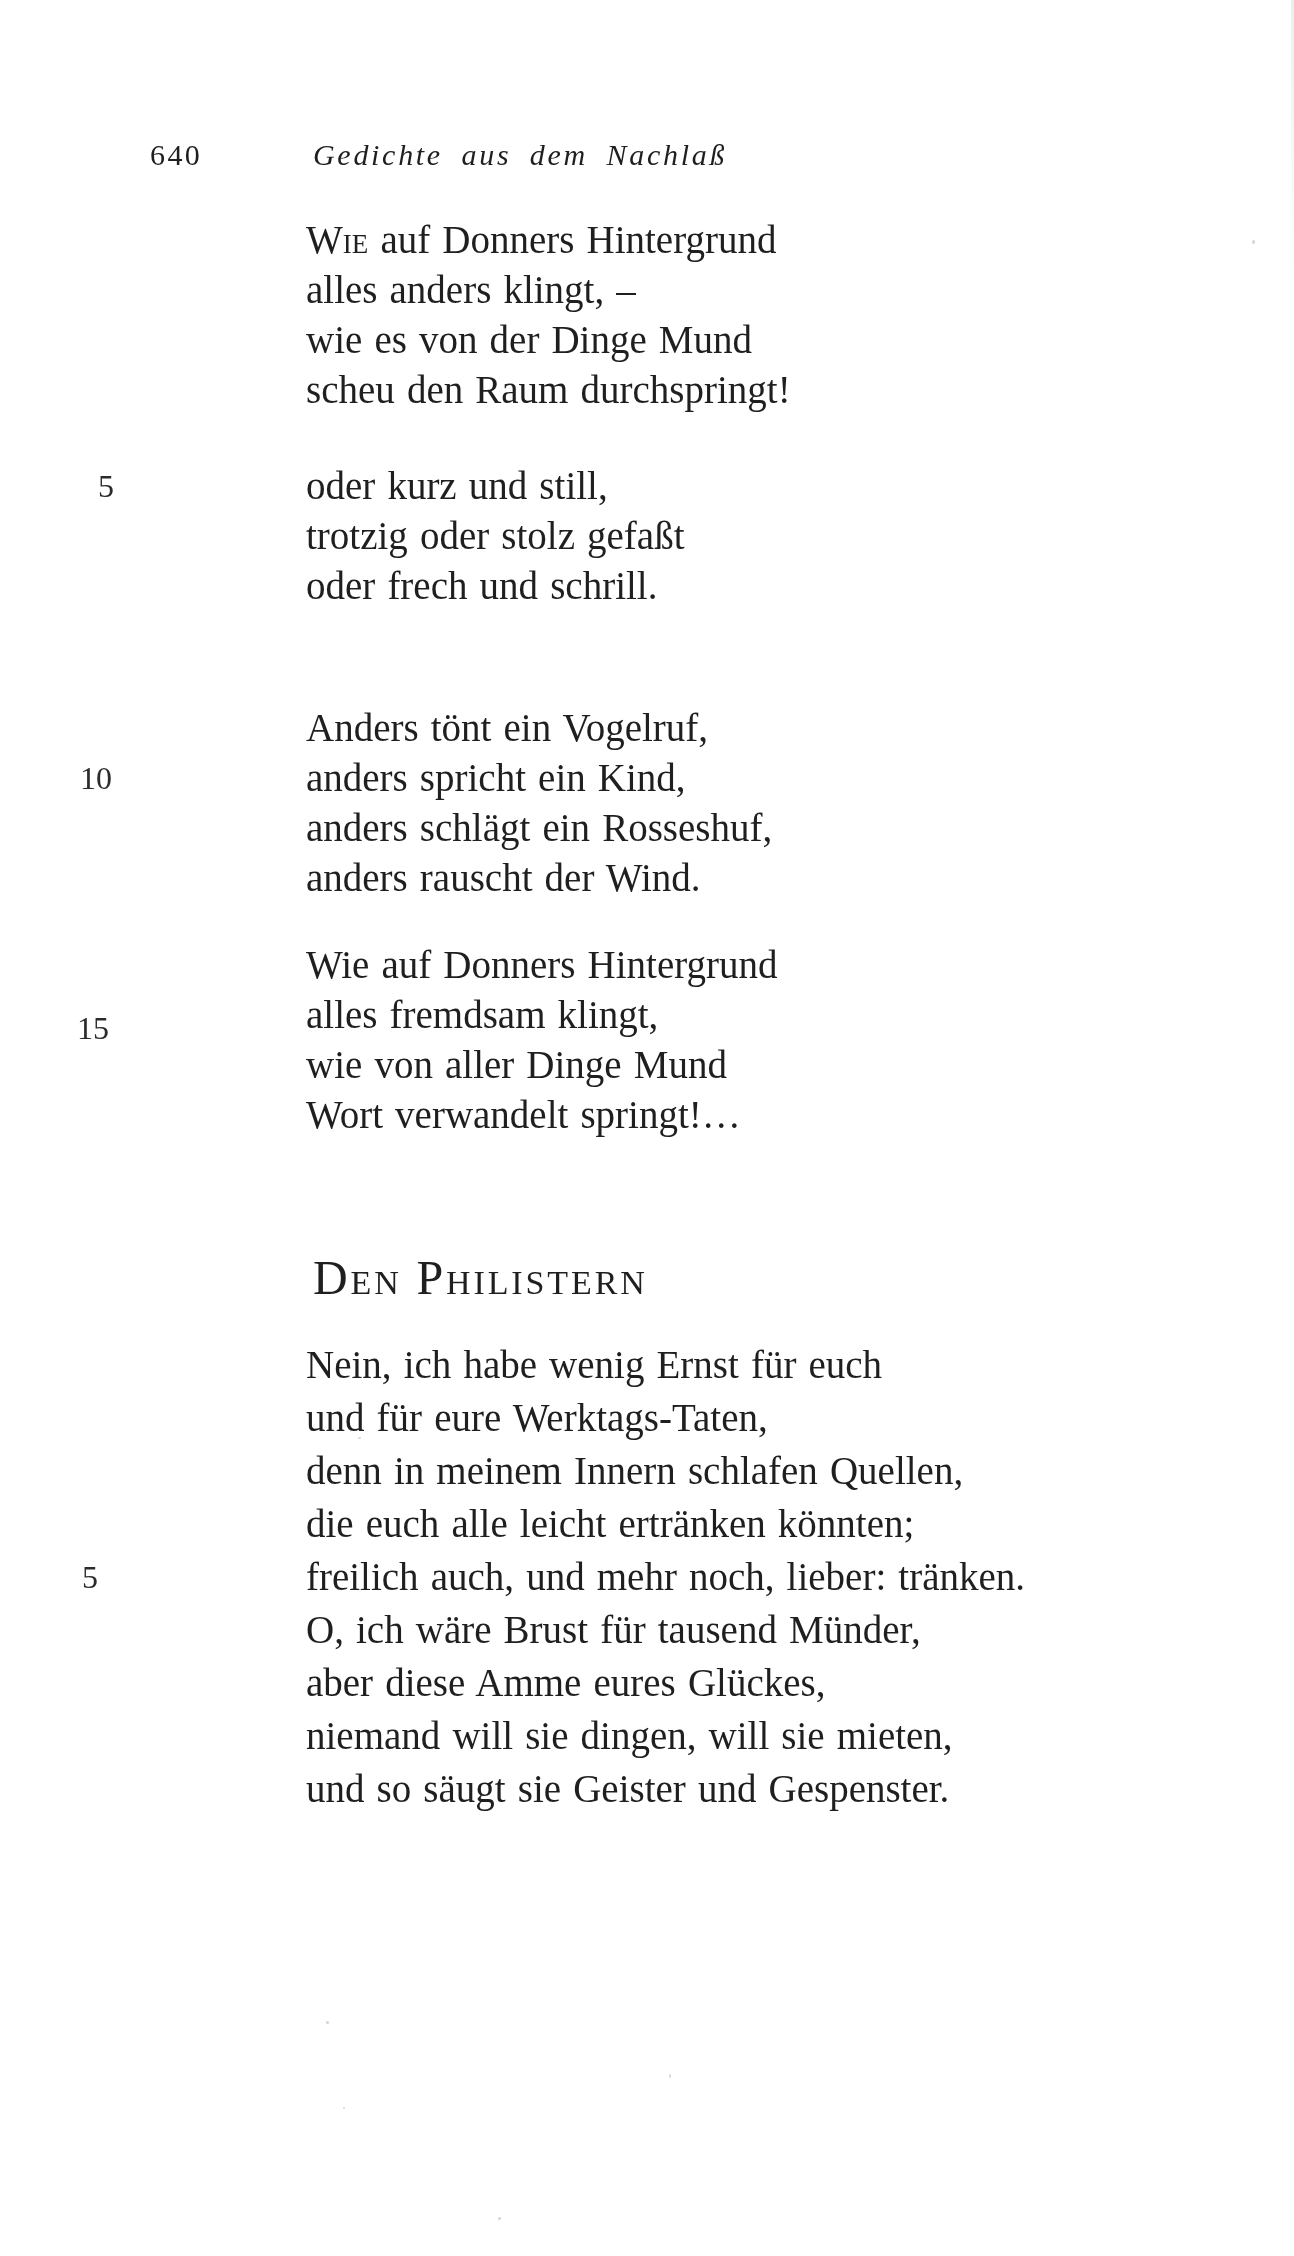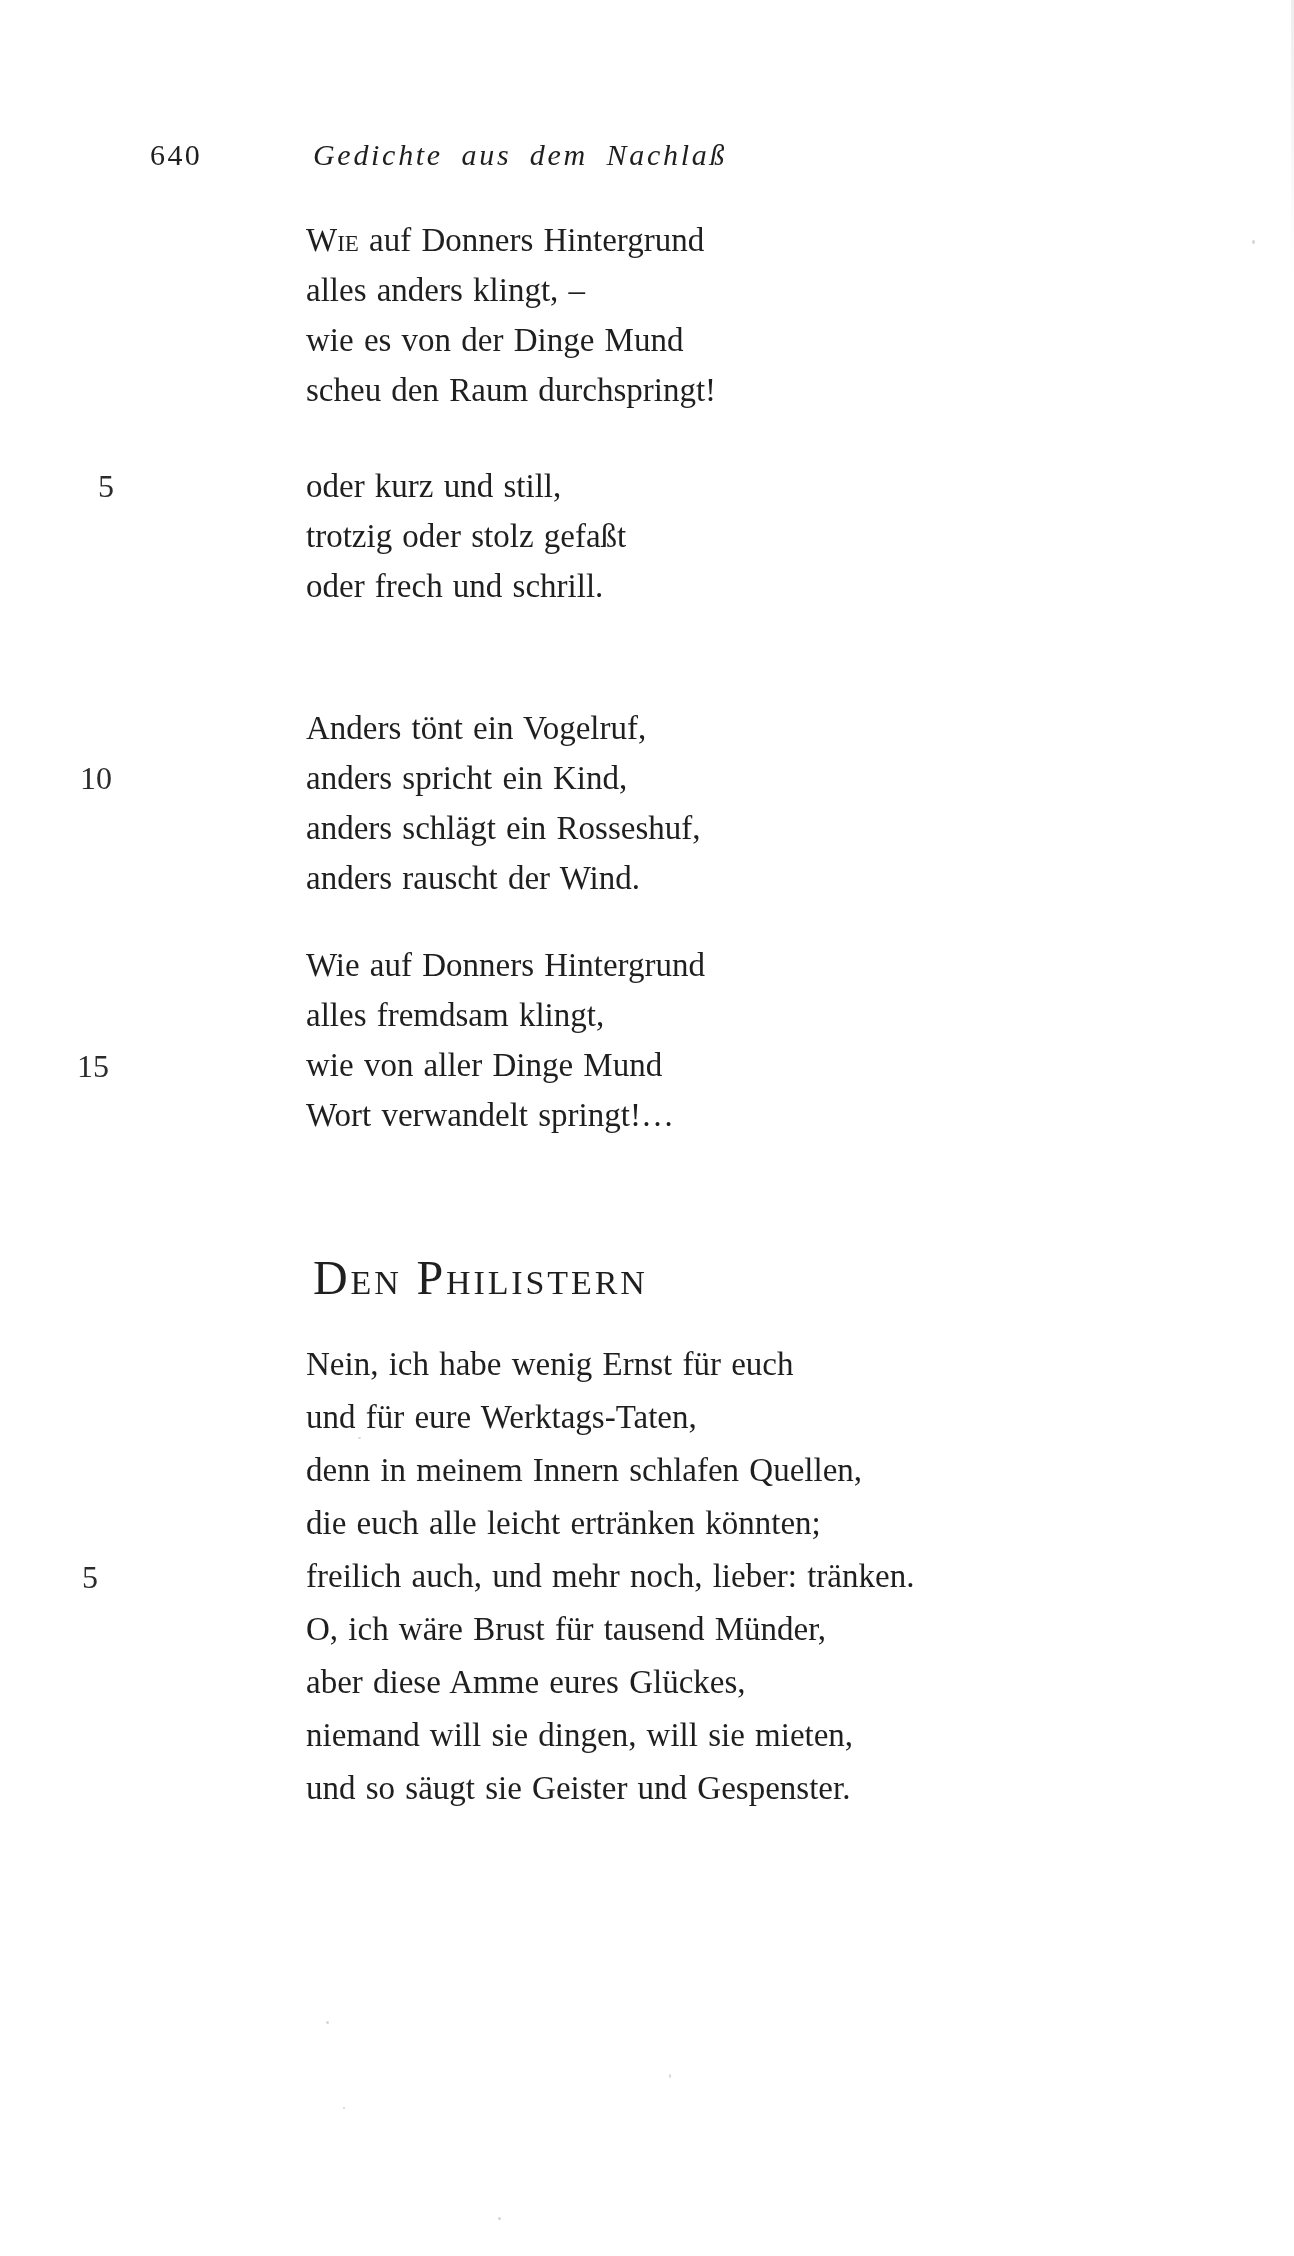--- a/index.html
+++ b/index.html
@@ -22,21 +22,21 @@
     position: absolute;
     left: 313px; top: 140px;
     font-size: 30px; line-height: 30px;
     font-style: italic;
     letter-spacing: 0.09em;
     word-spacing: 0.28em;
   }
   .stanza {
     position: absolute;
     left: 306px;
-    font-size: 33px;
+    font-size: 39px;
     line-height: 50px;
     word-spacing: 0.06em;
     white-space: nowrap;
   }
   .s1 { top: 215px; }
   .s2 { top: 461px; }
   .s3 { top: 703px; }
   .s4 { top: 940px; }
   .poem2-block { top: 1338px; line-height: 53px; }
   .poem-title {
@@ -47,21 +47,21 @@
     letter-spacing: 0.06em;
   }
   .lead { font-variant: small-caps; }
   .margin-num {
     position: absolute;
     font-size: 32px; line-height: 32px;
     color: #2b2b2b;
   }
   .n1 { left: 98px;  top: 470px;  }
   .n2 { left: 80px;  top: 762px;  }
-  .n3 { left: 77px;  top: 1050px; text-align: right; }
+  .n3 { left: 77px;  top: 1012px; text-align: right; }
   .n4 { left: 82px;  top: 1561px; }
   .speck {
     position: absolute;
     background: #8f8f8f;
     border-radius: 50%;
     opacity: 0.38;
   }
   .edge-shadow {
     position: absolute;
     right: 0; top: 0;

